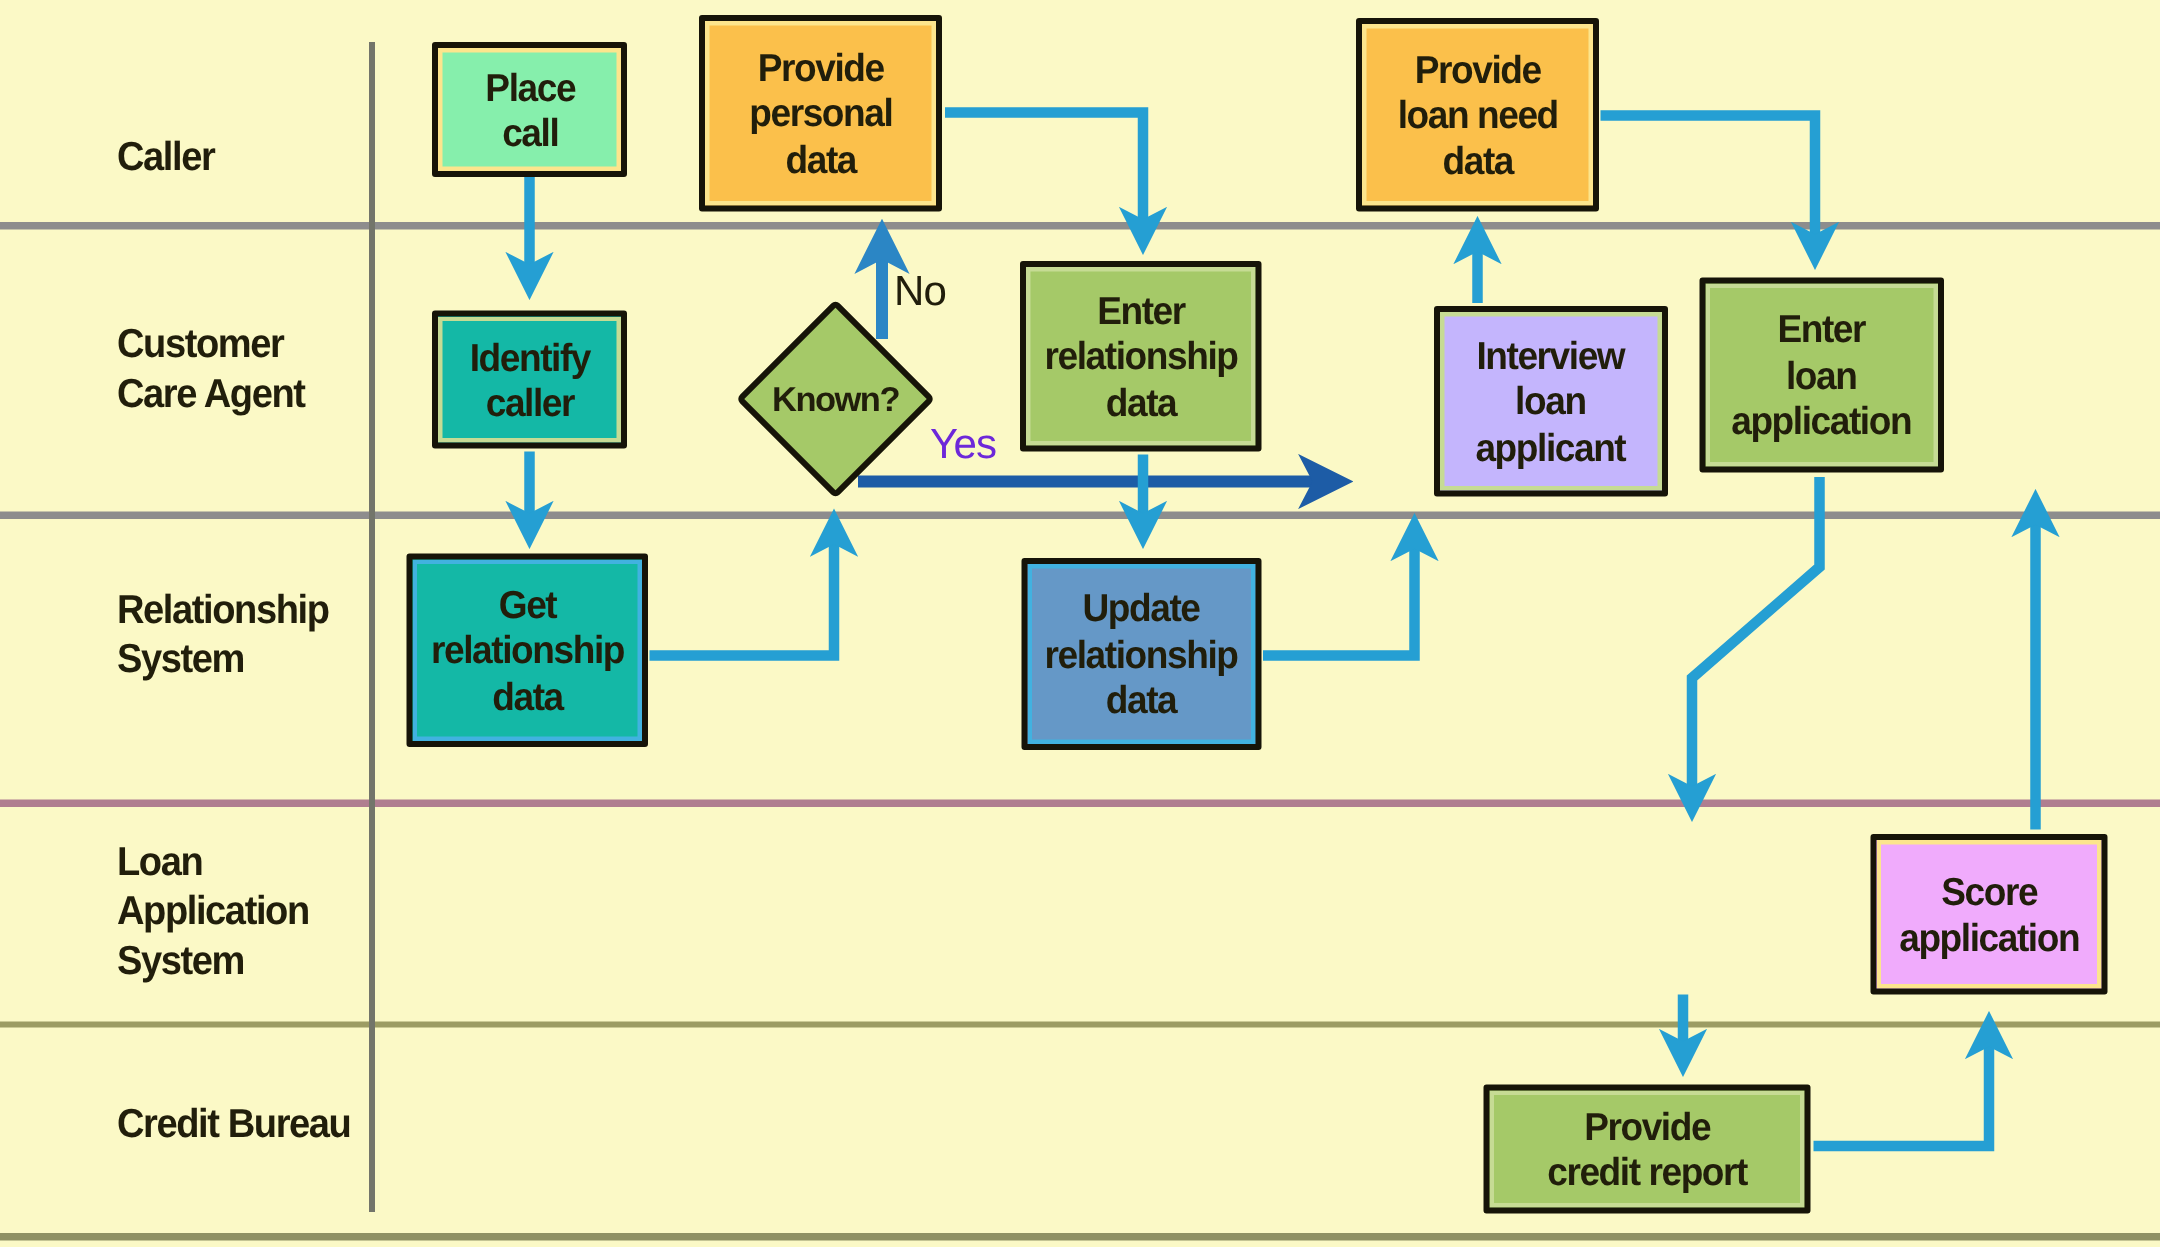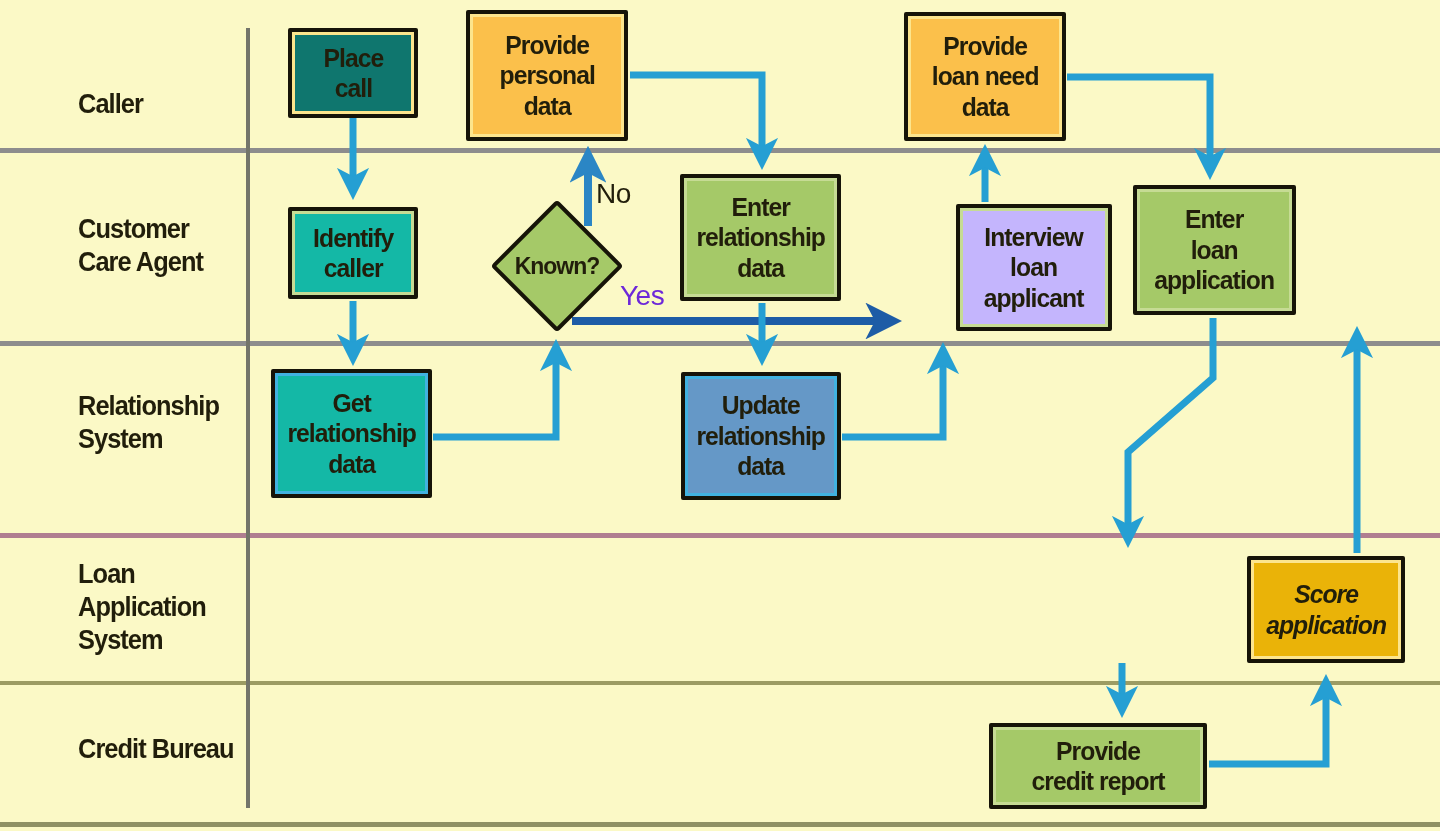--- a/index.html
+++ b/index.html
@@ -132,21 +132,21 @@
     <div class="separator" style="left: 246px; top: 28px; width: 4px; height: 780px; background: rgb(115, 117, 106);"></div>
     <div class="lane-label" style="top: 88px; color: rgb(33, 30, 11);">Caller</div>
     <div class="lane-label" style="top: 213px; color: rgb(33, 30, 11);">Customer
 Care Agent</div>
     <div class="lane-label" style="top: 390px; color: rgb(33, 30, 11);">Relationship
 System</div>
     <div class="lane-label" style="top: 558px; color: rgb(33, 30, 11);">Loan
 Application
 System</div>
     <div class="lane-label" style="top: 733px; color: rgb(33, 30, 11);">Credit Bureau</div>
-    <div class="node" style="left: 288px; top: 28px; width: 122px; height: 82px; background: #0f766e; border-color: rgb(22, 20, 8); box-shadow: rgb(252, 229, 141) 0px 0px 0px 3px inset;">
+    <div class="node" style="left: 288px; top: 28px; width: 122px; height: 82px; background: #86efac; border-color: rgb(22, 20, 8); box-shadow: rgb(252, 229, 141) 0px 0px 0px 3px inset;">
       <div class="node-label" style="color: rgb(33, 30, 11);">Place
 call</div>
     </div>
     <div class="node" style="left: 466px; top: 10px; width: 154px; height: 123px; background: rgb(251, 192, 75); border-color: rgb(22, 20, 8); box-shadow: rgb(252, 229, 141) 0px 0px 0px 3px inset;">
       <div class="node-label" style="color: rgb(33, 30, 11);">Provide
 personal
 data</div>
     </div>
     <div class="node" style="left: 904px; top: 12px; width: 154px; height: 121px; background: rgb(251, 192, 75); border-color: rgb(22, 20, 8); box-shadow: rgb(252, 229, 141) 0px 0px 0px 3px inset;">
       <div class="node-label" style="color: rgb(33, 30, 11);">Provide
@@ -175,21 +175,21 @@
     <div class="node" style="left: 271px; top: 369px; width: 153px; height: 121px; background: #14b8a6; border-color: rgb(22, 20, 8); box-shadow: rgb(65, 178, 224) 0px 0px 0px 3px inset;">
       <div class="node-label" style="color: rgb(33, 30, 11);">Get
 relationship
 data</div>
     </div>
     <div class="node" style="left: 681px; top: 372px; width: 152px; height: 120px; background: rgb(101, 152, 199); border-color: rgb(22, 20, 8); box-shadow: rgb(65, 178, 224) 0px 0px 0px 3px inset;">
       <div class="node-label" style="color: rgb(33, 30, 11);">Update
 relationship
 data</div>
     </div>
-    <div class="node" style="left: 1247px; top: 556px; width: 150px; height: 99px; background: #eab308; border-color: rgb(22, 20, 8); box-shadow: rgb(252, 229, 141) 0px 0px 0px 3px inset; font-style: italic;">
+    <div class="node" style="left: 1247px; top: 556px; width: 150px; height: 99px; background: #f0abfc; border-color: rgb(22, 20, 8); box-shadow: rgb(252, 229, 141) 0px 0px 0px 3px inset;">
       <div class="node-label" style="color: rgb(33, 30, 11);">Score
 application</div>
     </div>
     <div class="node" style="left: 989px; top: 723px; width: 210px; height: 78px; background: rgb(165, 201, 104); border-color: rgb(22, 20, 8); box-shadow: rgb(198, 219, 148) 0px 0px 0px 3px inset;">
       <div class="node-label" style="color: rgb(33, 30, 11);">Provide
 credit report</div>
     </div>
     <div class="diamond-shape" style="left: 510px; top: 219px; width: 86px; height: 86px; background: rgb(165, 201, 104); border-color: rgb(22, 20, 8);"></div>
     <div class="diamond-label" style="left: 492px; top: 246px; width: 130px; height: 40px; color: rgb(33, 30, 11);">Known?</div>
     <div class="edge-label" style="left: 596px; top: 178px; color: rgb(33, 30, 11);">No</div>

